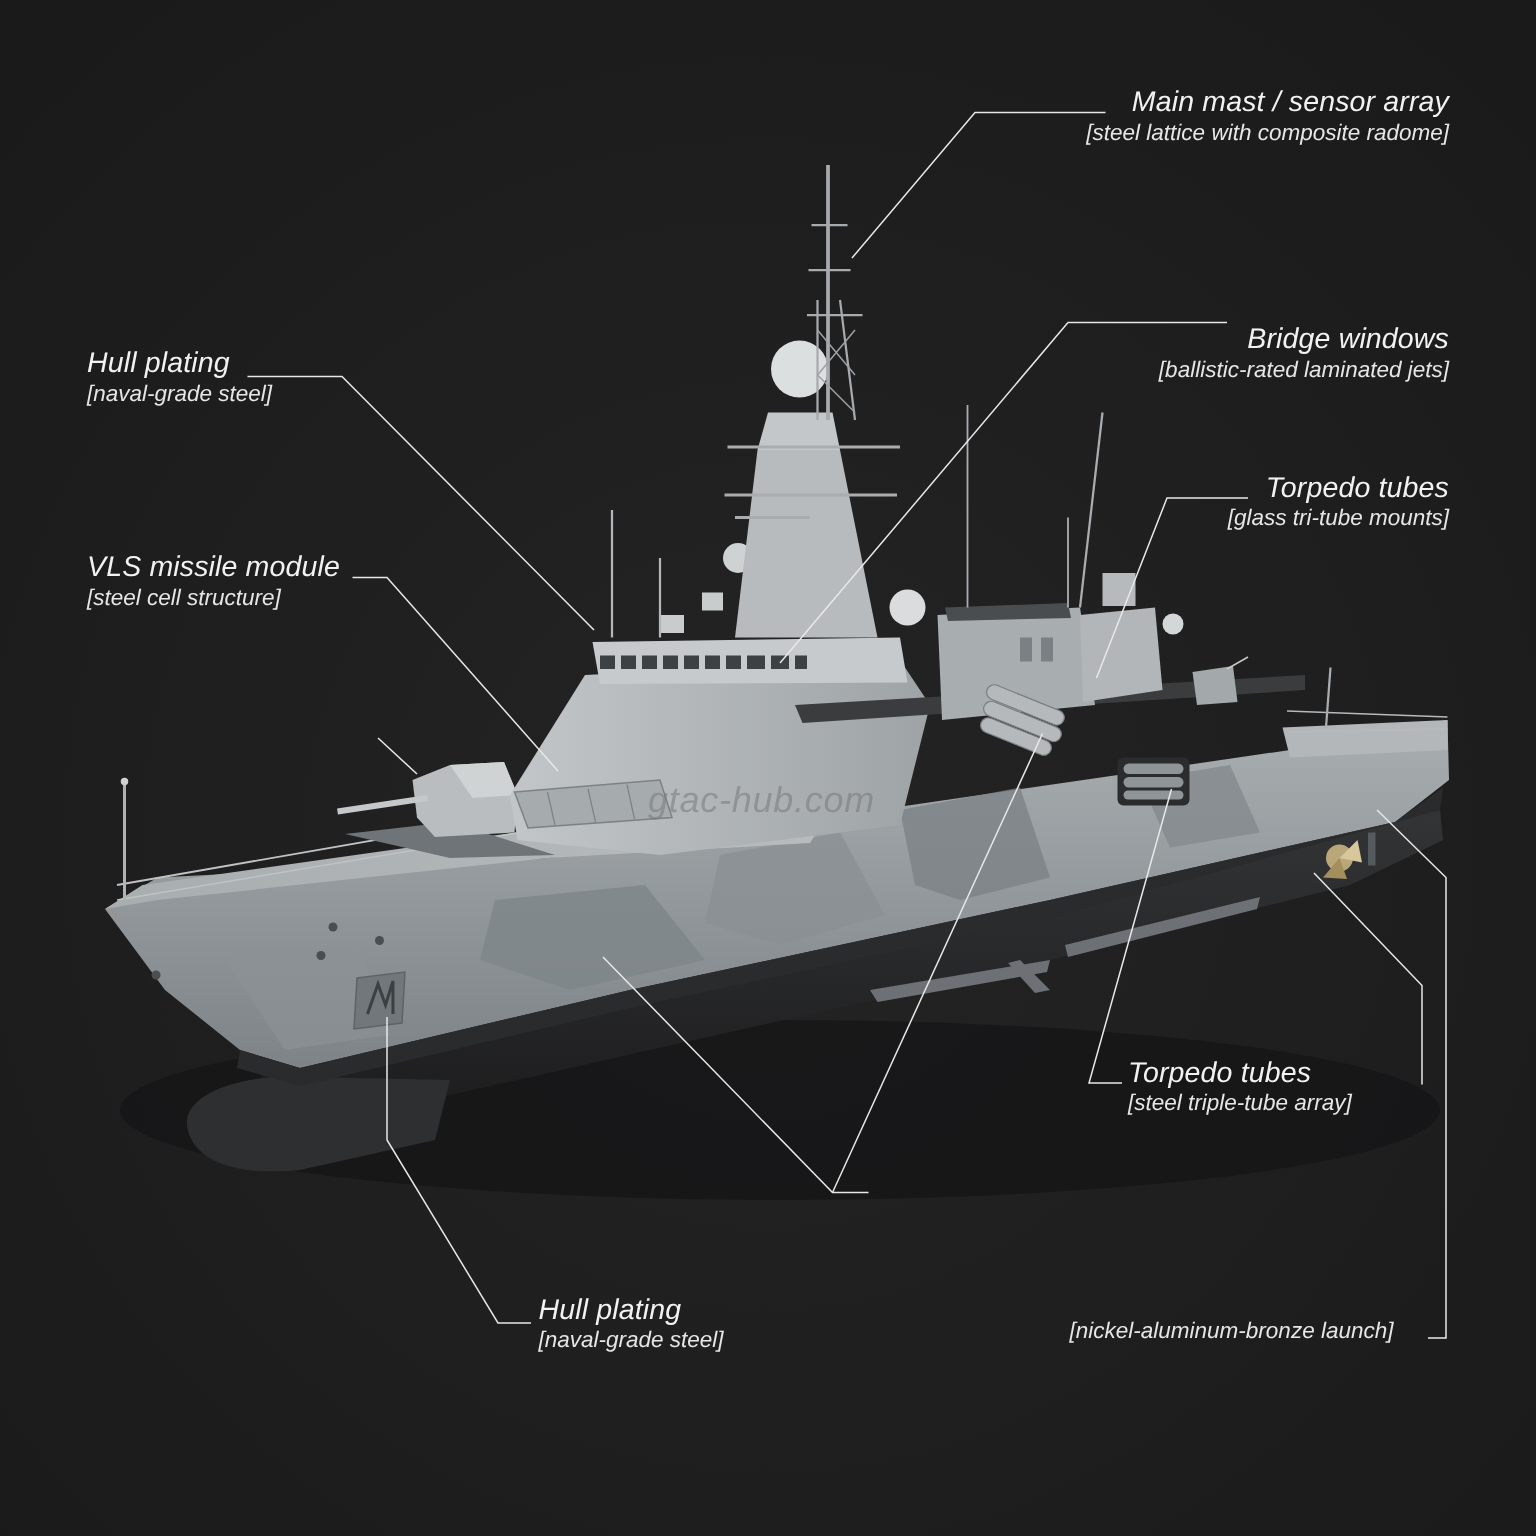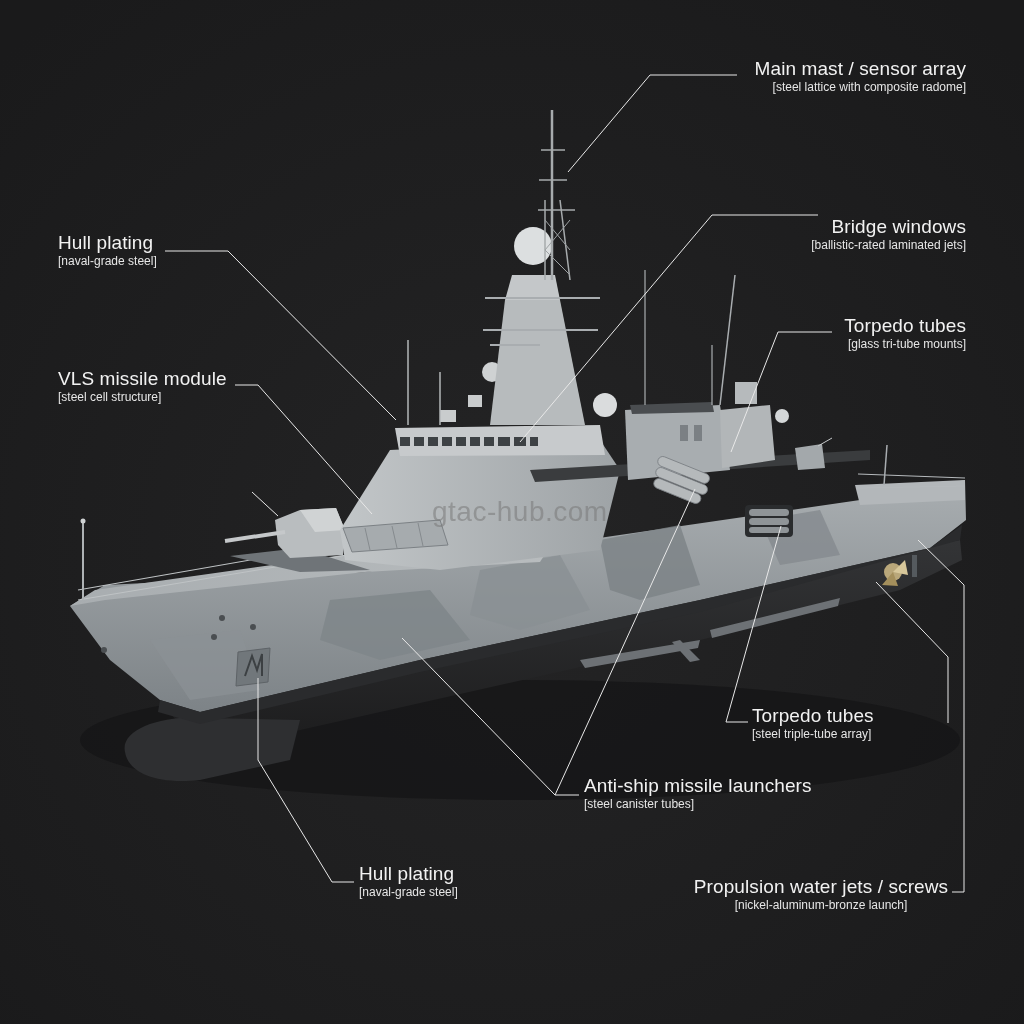--- a/index.html
+++ b/index.html
@@ -9,29 +9,31 @@
       font-family: "Liberation Sans", "DejaVu Sans", sans-serif;
       position: relative;
     }
     #stage { position: absolute; left: 0; top: 0; width: 1024px; height: 1024px; }
     svg.scene { position: absolute; left: 0; top: 0; }
     .label {
       position: absolute;
       color: #f2f2f2;
       line-height: 1;
       white-space: nowrap;
+      font-style: italic;
     }
     .label .title { display: block; font-size: 19px; letter-spacing: 0.1px; }
-    .label .sub { display: block; font-size: 12px; color: #e6e6e6; margin-top: 3px; }
+    .label .sub { display: block; font-size: 15px; color: #e6e6e6; margin-top: 3px; }
     .label.right { text-align: right; }
     .label.center { text-align: center; }
     .watermark {
-      position: absolute; left: 432px; top: 496px;
-      font-size: 28px; color: rgba(120,120,120,0.55);
+      position: absolute; left: 432px; top: 520px;
+      font-size: 24px; color: rgba(120,120,120,0.55);
       letter-spacing: 0.5px;
+      font-style: italic;
     }
   </style>
 </head>
 <body>
 
 <div id="stage">
 
   <svg class="scene" width="1024" height="1024" viewBox="0 0 1024 1024">
     <defs>
       <radialGradient id="bg" cx="50%" cy="55%" r="70%">
@@ -256,28 +258,23 @@
     <span class="title">VLS missile module</span>
     <span class="sub">[steel cell structure]</span>
   </div>
 
 
   <div class="label" style="left:752px; top:706px;">
     <span class="title">Torpedo tubes</span>
     <span class="sub">[steel triple-tube array]</span>
   </div>
 
-  <div class="label" style="left:584px; top:776px;">
-    <span class="title">Anti-ship missile launchers</span>
-    <span class="sub">[steel canister tubes]</span>
-  </div>
 
   <div class="label" style="left:359px; top:864px;">
     <span class="title">Hull plating</span>
     <span class="sub">[naval-grade steel]</span>
   </div>
 
   <div class="label center" style="left:689px; top:877px; width:264px;">
-    <span class="title">Propulsion water jets / screws</span>
     <span class="sub">[nickel-aluminum-bronze launch]</span>
   </div>
 
 </div>
 
 </body></html>

